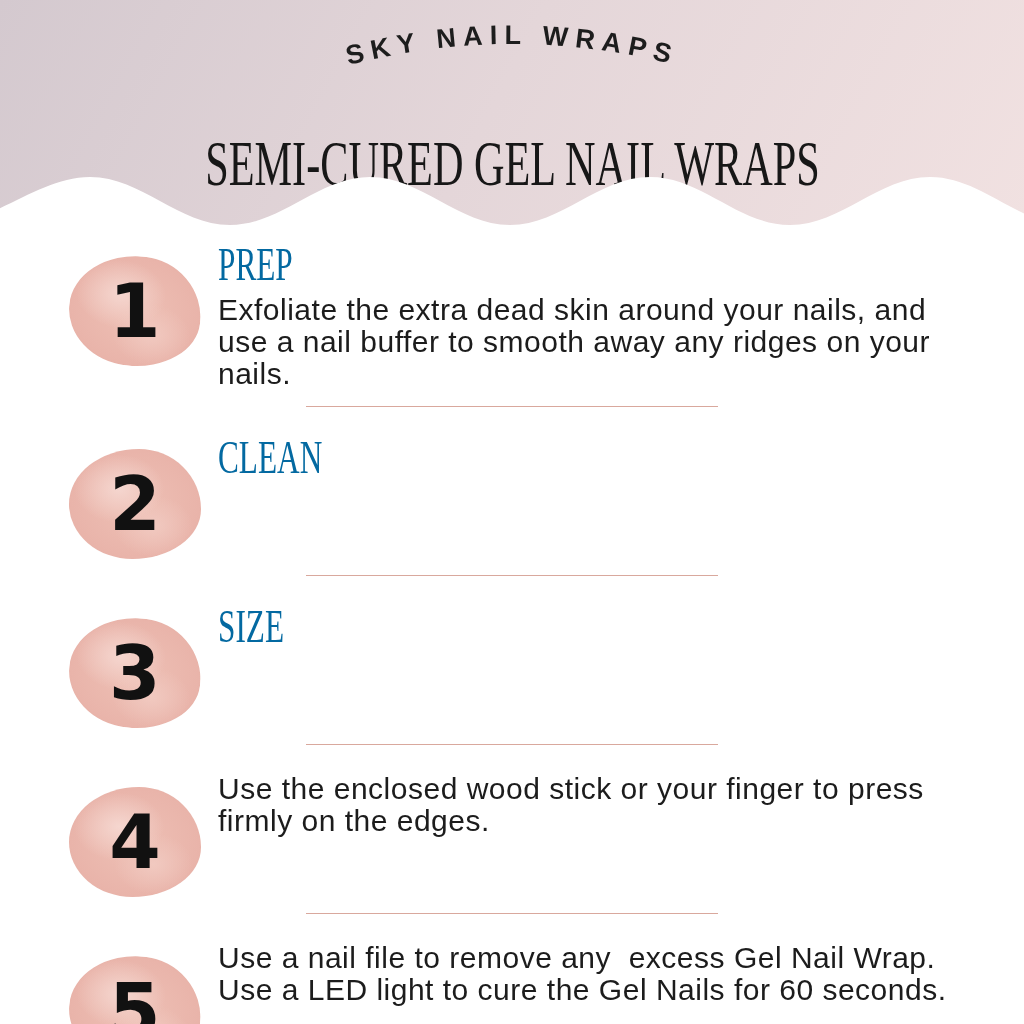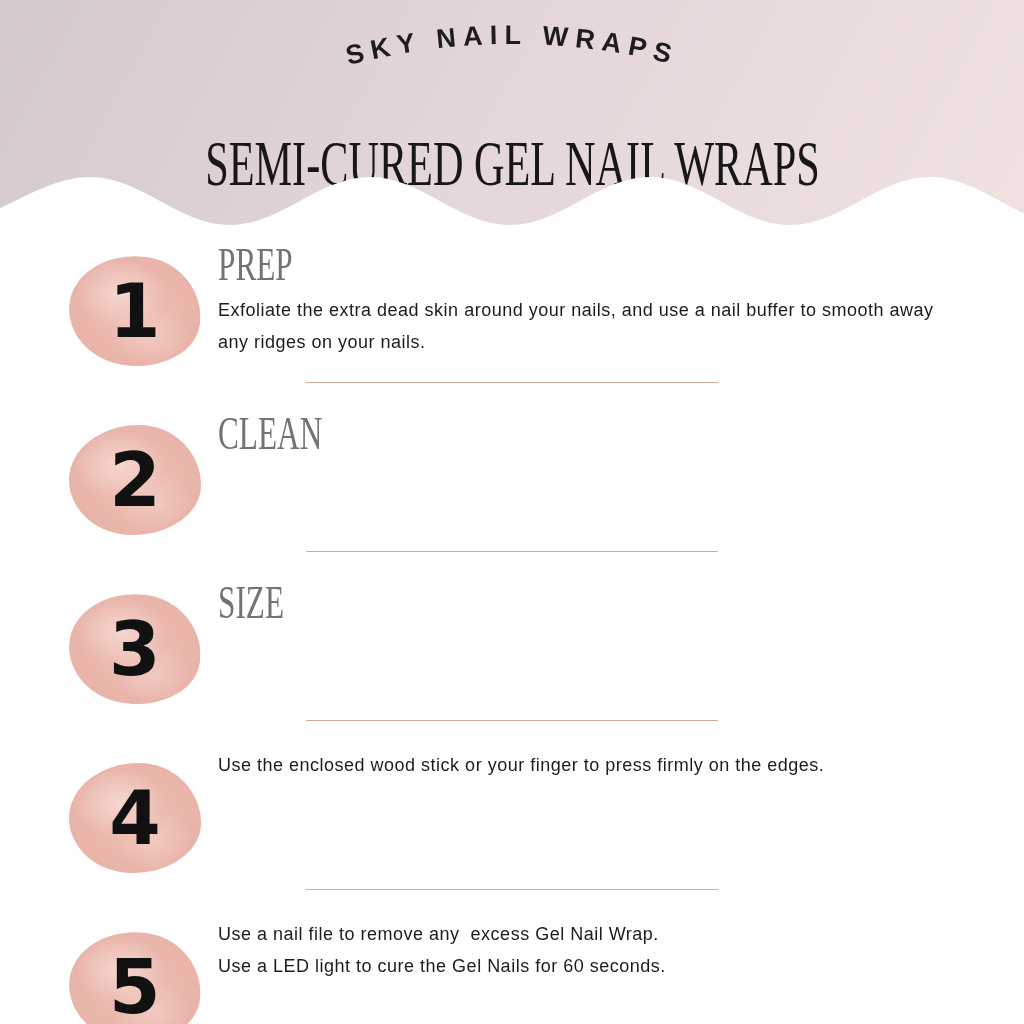--- a/index.html
+++ b/index.html
@@ -57,27 +57,27 @@
   }
   .step:nth-of-type(odd) .blob{transform:rotate(6deg);}
   .step:nth-of-type(odd) .blob .num{transform:rotate(-6deg);}
   .num{
     font-family:"DejaVu Sans","Liberation Sans",sans-serif;
     font-size:74px;font-weight:800;color:#111;line-height:1;
   }
   .step-title{
     margin:0 0 6px 0;
     font-family:"Liberation Serif","DejaVu Serif",serif;
-    font-weight:400;font-size:46px;line-height:46px;color:#737373;
+    font-weight:400;font-size:46px;line-height:46px;color:#0369a1;
     white-space:nowrap;
   }
   .step-title .squeeze{display:inline-block;transform:scaleX(0.68);transform-origin:left;}
   .step-desc{
     margin:0;max-width:748px;
-    font-size:18px;line-height:32px;letter-spacing:0.5px;color:#1c1c1c;
+    font-size:30px;line-height:32px;letter-spacing:0.5px;color:#1c1c1c;
     white-space:pre-wrap;
   }
   .divider{
     width:412px;height:0;
     border-top:1.5px solid var(--divider-pink);
     margin:16px 0 28px 306px;
   }
 </style>
 </head>
 <body>

